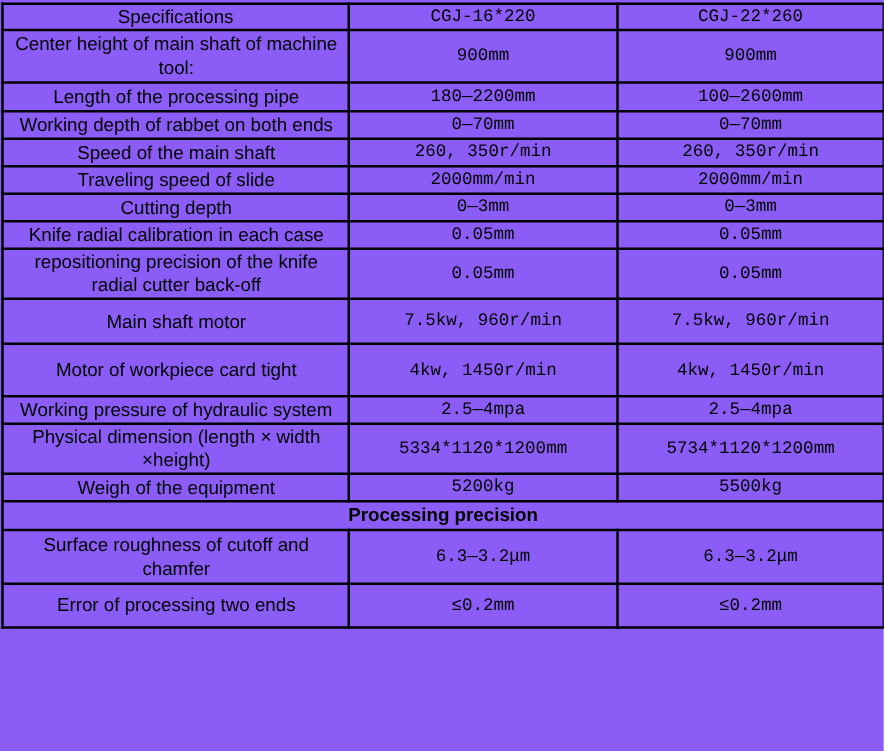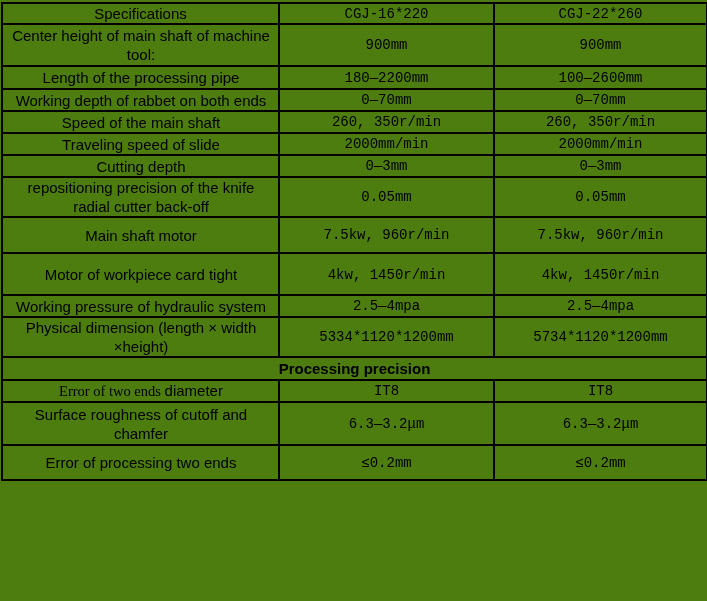--- a/index.html
+++ b/index.html
@@ -5,21 +5,21 @@
   html, body {
     margin: 0;
     padding: 0;
     background: #ffffff;
   }
   .page {
     width: 707px;
     height: 601px;
     box-sizing: border-box;
     padding: 2px 1px 0 1px;
-    background: #4d7c0f;
+    background: #8b5cf6;
     font-family: "Liberation Sans", sans-serif;
     color: #000000;
   }
   table.spec {
     border-collapse: collapse;
     table-layout: fixed;
     width: 705px;
   }
   table.spec td {
     border: 2px solid #000000;
@@ -127,20 +127,25 @@
       <td class="val">2000mm/min</td>
     </tr>
 
 
     <tr class="h22">
       <td class="lbl">Cutting depth</td>
       <td class="val">0—3mm</td>
       <td class="val">0—3mm</td>
     </tr>
 
+    <tr class="h22">
+      <td class="lbl">Knife radial calibration in each case</td>
+      <td class="val">0.05mm</td>
+      <td class="val">0.05mm</td>
+    </tr>
 
     <tr class="h31">
       <td class="lbl">repositioning precision of the knife radial cutter back-off</td>
       <td class="val">0.05mm</td>
       <td class="val">0.05mm</td>
     </tr>
 
     <tr class="h36">
       <td class="lbl">Main shaft motor</td>
       <td class="val">7.5kw, 960r/min</td>
@@ -159,30 +164,30 @@
       <td class="val">2.5—4mpa</td>
     </tr>
 
 
     <tr class="h40">
       <td class="lbl">Physical dimension (length × width ×height)</td>
       <td class="val">5334*1120*1200mm</td>
       <td class="val">5734*1120*1200mm</td>
     </tr>
 
+    <tr class="h22">
+      <td class="lbl">Weigh of the equipment</td>
+      <td class="val">5200kg</td>
+      <td class="val">5500kg</td>
+    </tr>
 
     <tr class="h23">
       <td class="section" colspan="3">Processing precision</td>
     </tr>
 
-    <tr class="h20">
-      <td class="lbl"><span class="serifpart">Error of two ends </span><span>diameter</span></td>
-      <td class="val">IT8</td>
-      <td class="val">IT8</td>
-    </tr>
 
     <tr class="h43">
       <td class="lbl">Surface roughness of cutoff and chamfer</td>
       <td class="val">6.3—3.2μm</td>
       <td class="val">6.3—3.2μm</td>
     </tr>
 
     <tr class="h35">
       <td class="lbl">Error of processing two ends</td>
       <td class="val">≤0.2mm</td>

